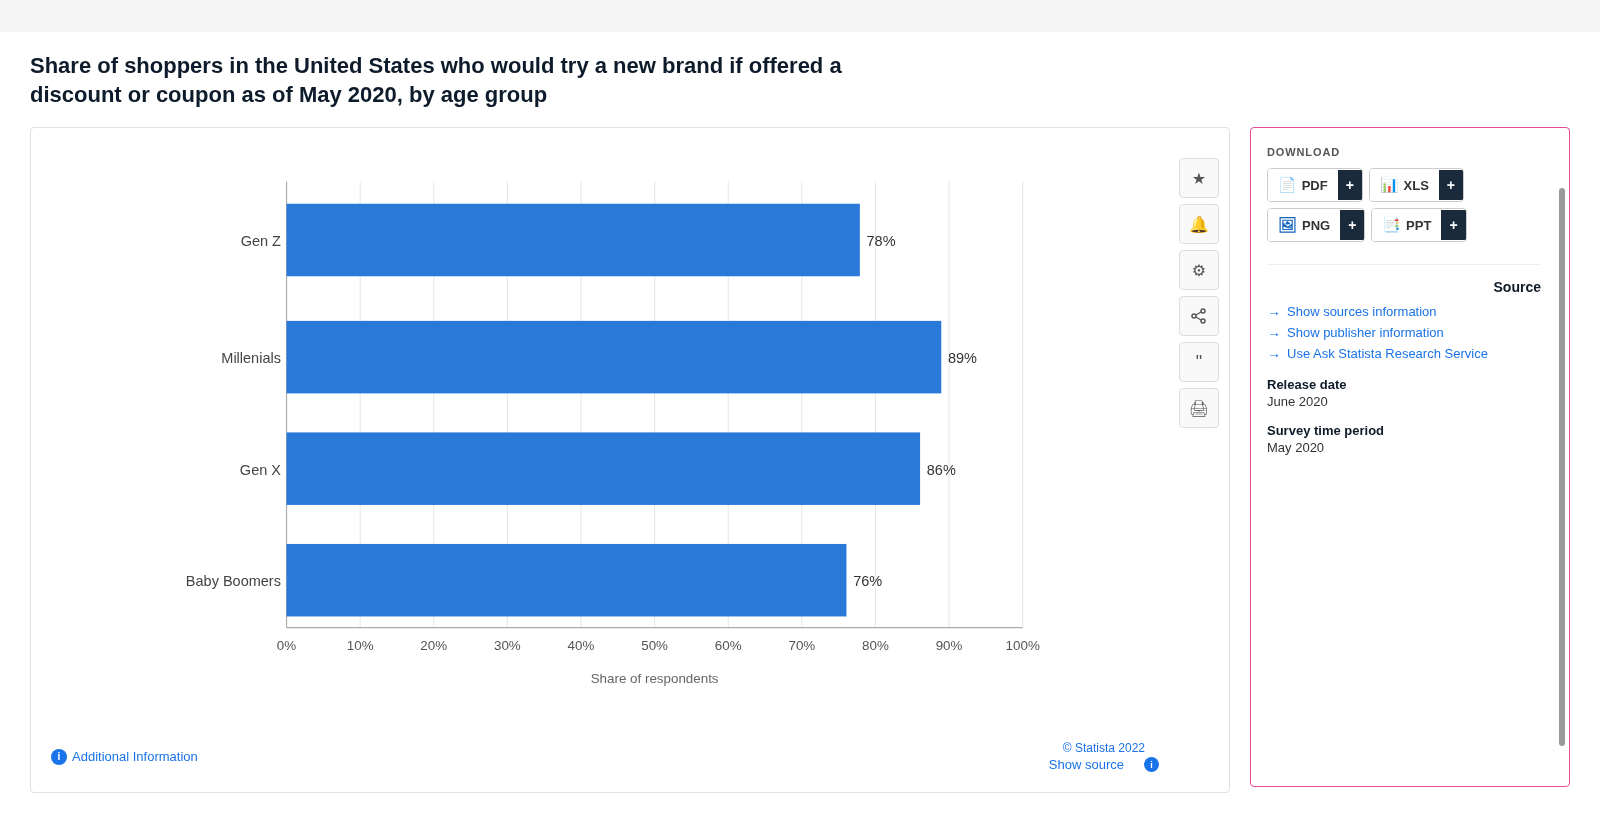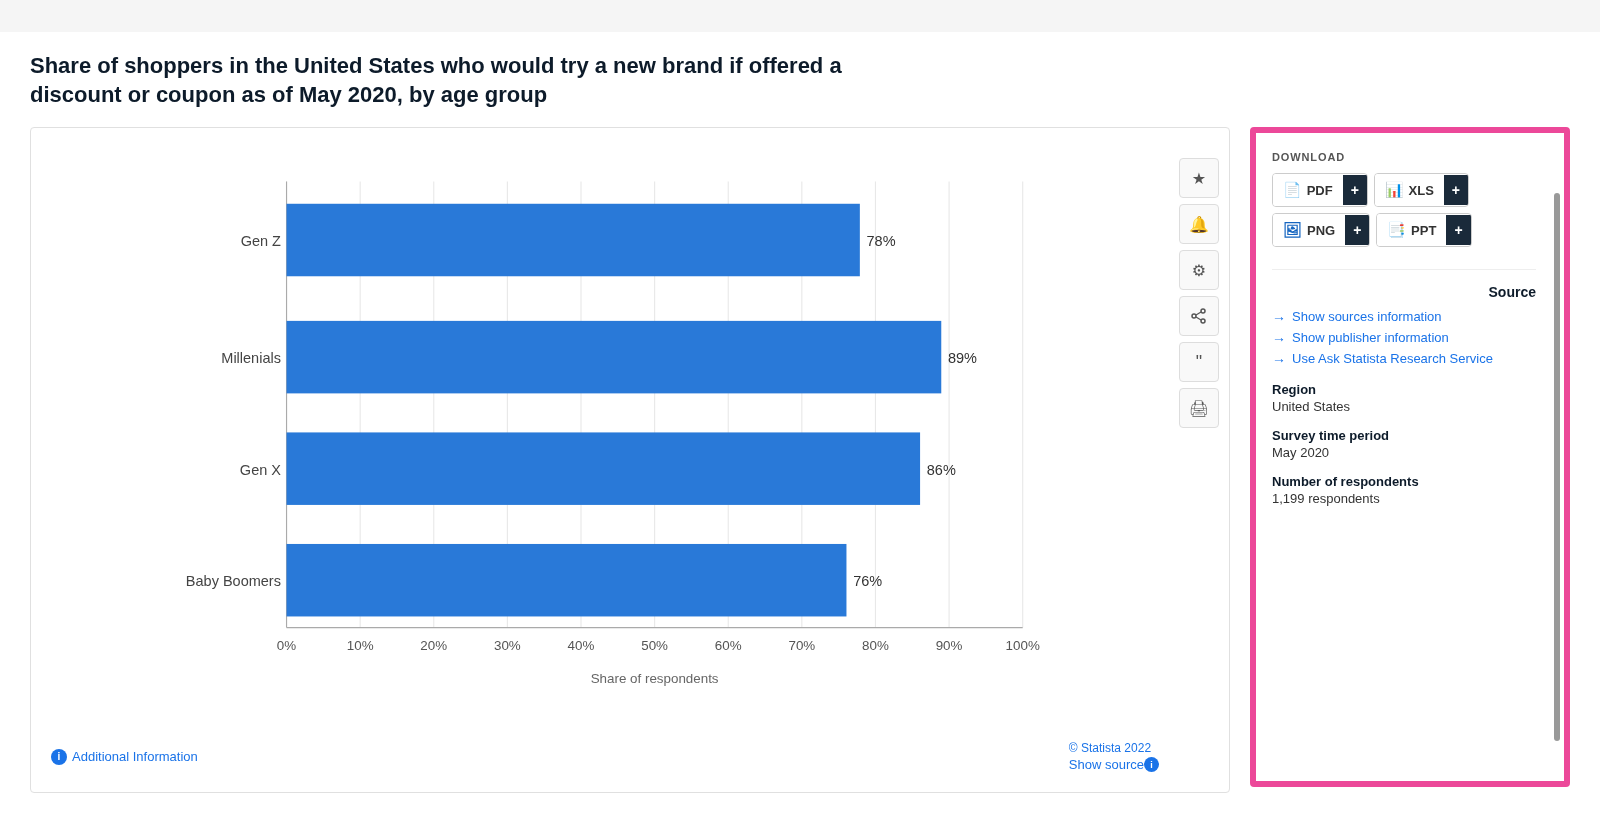--- a/index.html
+++ b/index.html
@@ -92,43 +92,43 @@
       background: #1a73e8;
       border-radius: 50%;
       color: #fff;
       font-size: 10px;
       display: inline-flex;
       align-items: center;
       justify-content: center;
       font-weight: bold;
     }
     .statista-credit {
-      text-align: left;
+      text-align: center;
     }
     .statista-credit .copy {
       color: #1a73e8;
       font-size: 12px;
     }
     .statista-credit .show-source {
       color: #1a73e8;
       font-size: 13px;
       cursor: pointer;
       display: flex;
       align-items: center;
-      gap: 0;
+      gap: 20px;
       justify-content: flex-end;
       margin-top: 2px;
     }
 
     
     .right-panel {
       width: 320px;
       min-width: 300px;
       background: #fff;
-      border: 6px solid #ec4899;
+      border: 1px solid #ec4899;
       border-radius: 4px;
       padding: 18px 16px;
       position: relative;
       min-height: 660px;
     }
     .right-panel-inner {
       padding-right: 12px;
     }
     .download-section {
       margin-bottom: 22px;
@@ -409,35 +409,31 @@
             <span>Show publisher information</span>
           </div>
           <div class="source-link">
             <span class="arrow">→</span>
             <span>Use Ask Statista Research Service</span>
           </div>
         </div>
 
         <div class="meta-section">
 
-
           <div class="meta-item">
-            <div class="meta-key">Region</div>
-            <div class="meta-val">United States</div>
-          </div>
+            <div class="meta-key">Release date</div>
+            <div class="meta-val">June 2020</div>
+          </div>
+
 
           <div class="meta-item">
             <div class="meta-key">Survey time period</div>
             <div class="meta-val">May 2020</div>
           </div>
 
-          <div class="meta-item">
-            <div class="meta-key">Number of respondents</div>
-            <div class="meta-val">1,199 respondents</div>
-          </div>
 
         </div>
 
       </div>
     </div>
 
   </div>
 </div>
 
 </body></html>

